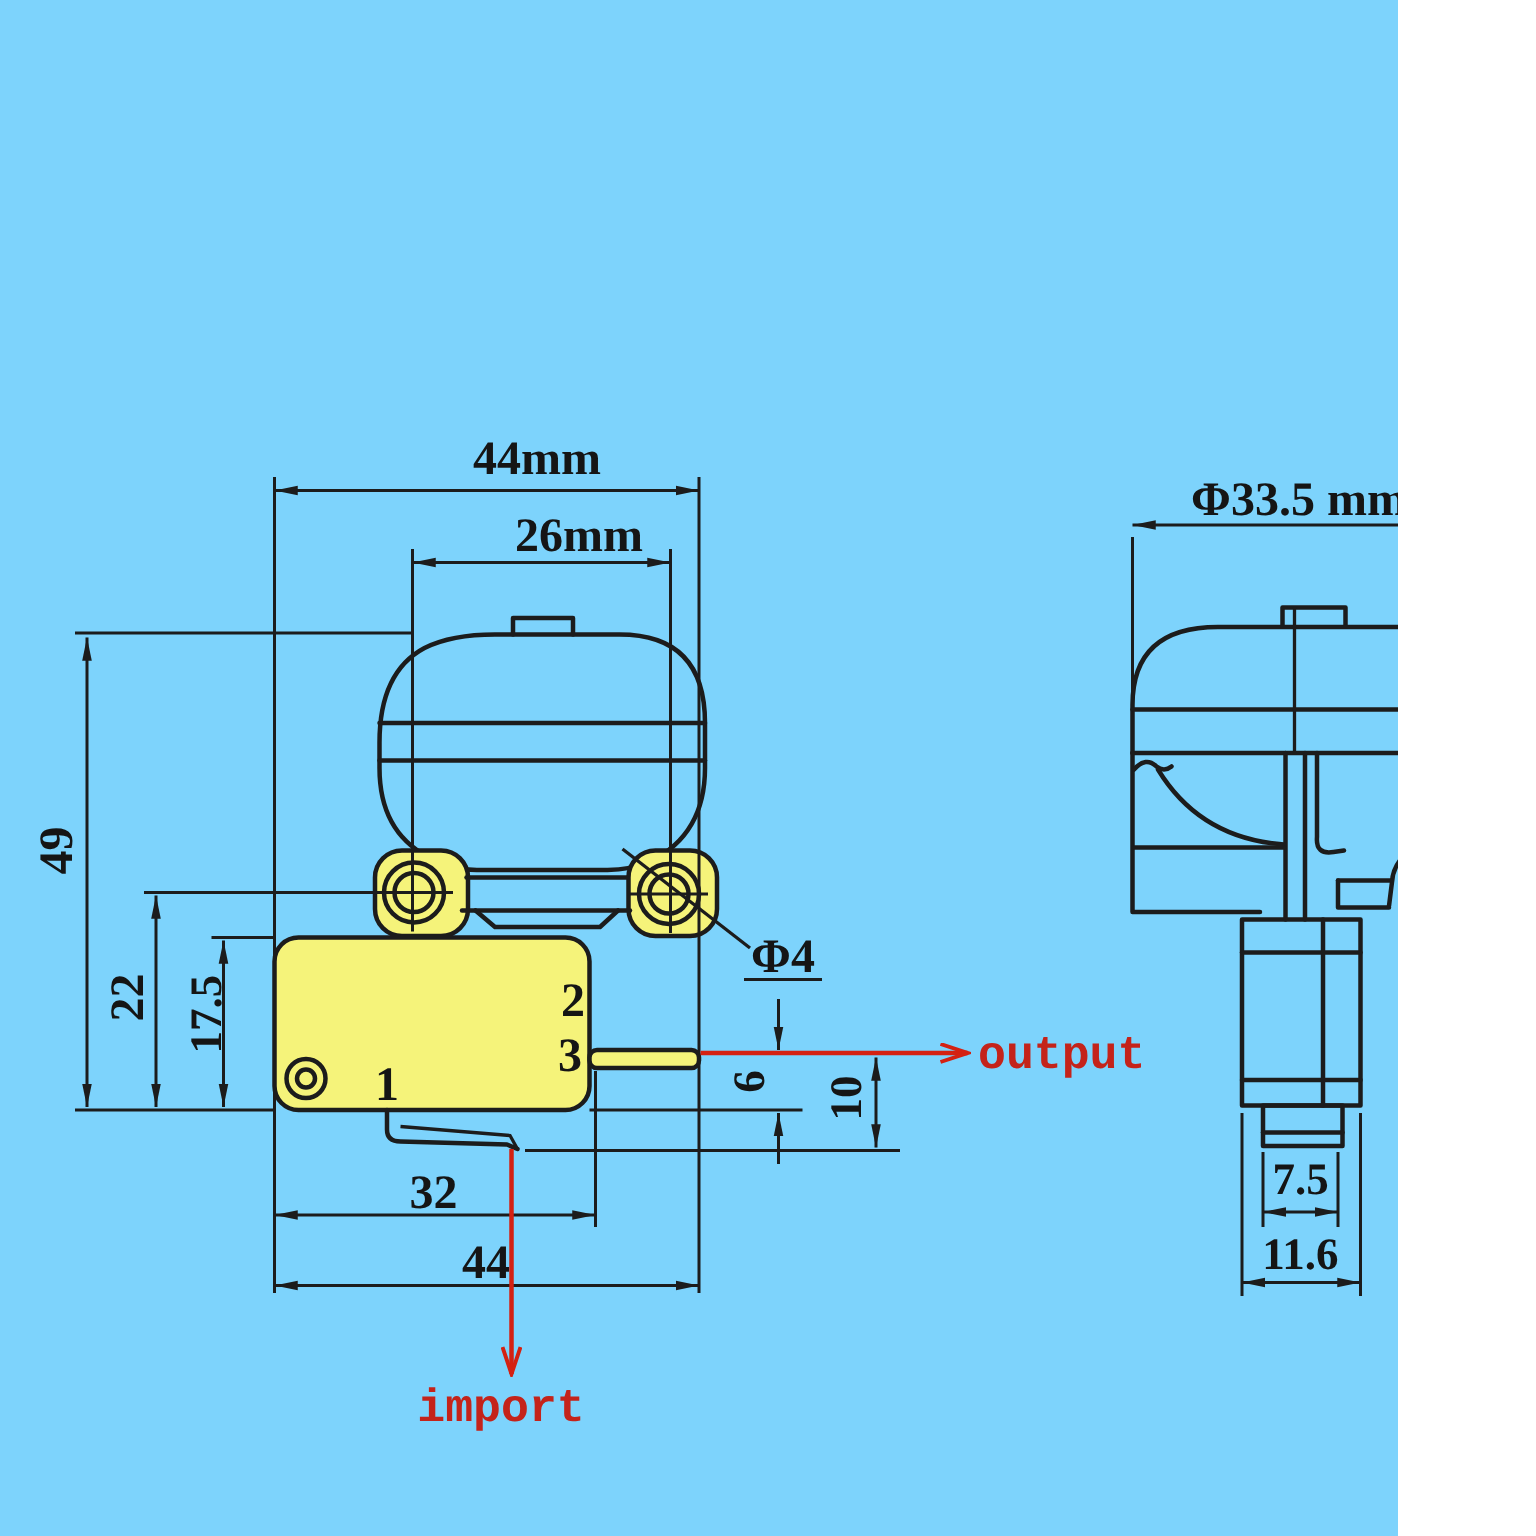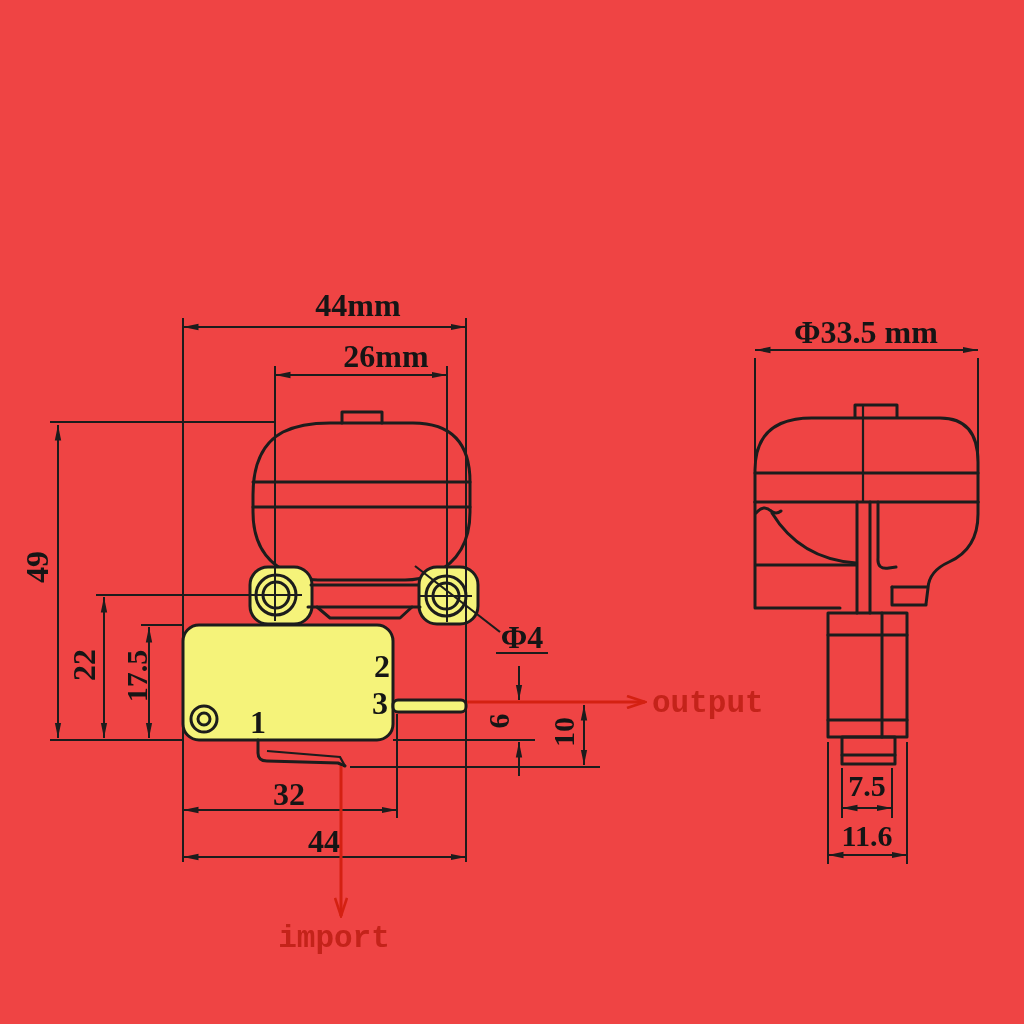--- a/index.html
+++ b/index.html
@@ -1,16 +1,16 @@
 <!DOCTYPE html>
 <html><head>
 <meta charset="utf-8">
 <style>
   html,body{margin:0;padding:0;}
-  .canvas{position:relative;width:1024px;height:1024px;background:#ef4444;overflow:hidden;}
+  .canvas{position:relative;width:932px;height:1024px;background:#7dd3fc;overflow:hidden;}
   svg{display:block;}
   .ol{fill:none;stroke:#1c1c1c;stroke-width:3;stroke-linecap:round;stroke-linejoin:round;}
   .olf{fill:#f5f37a;stroke:#1c1c1c;stroke-width:3;}
   .thin{fill:none;stroke:#1c1c1c;stroke-width:2.2;}
   .dim{fill:none;stroke:#1c1c1c;stroke-width:2;}
   .redline{fill:none;stroke:#d42112;stroke-width:3;}
   text.d{font-family:"Liberation Serif",serif;font-weight:700;font-size:32px;fill:#151515;}
   text.s{font-size:30px;}
   text.r{font-family:"Liberation Mono",monospace;font-weight:700;font-size:31px;}
 </style>

